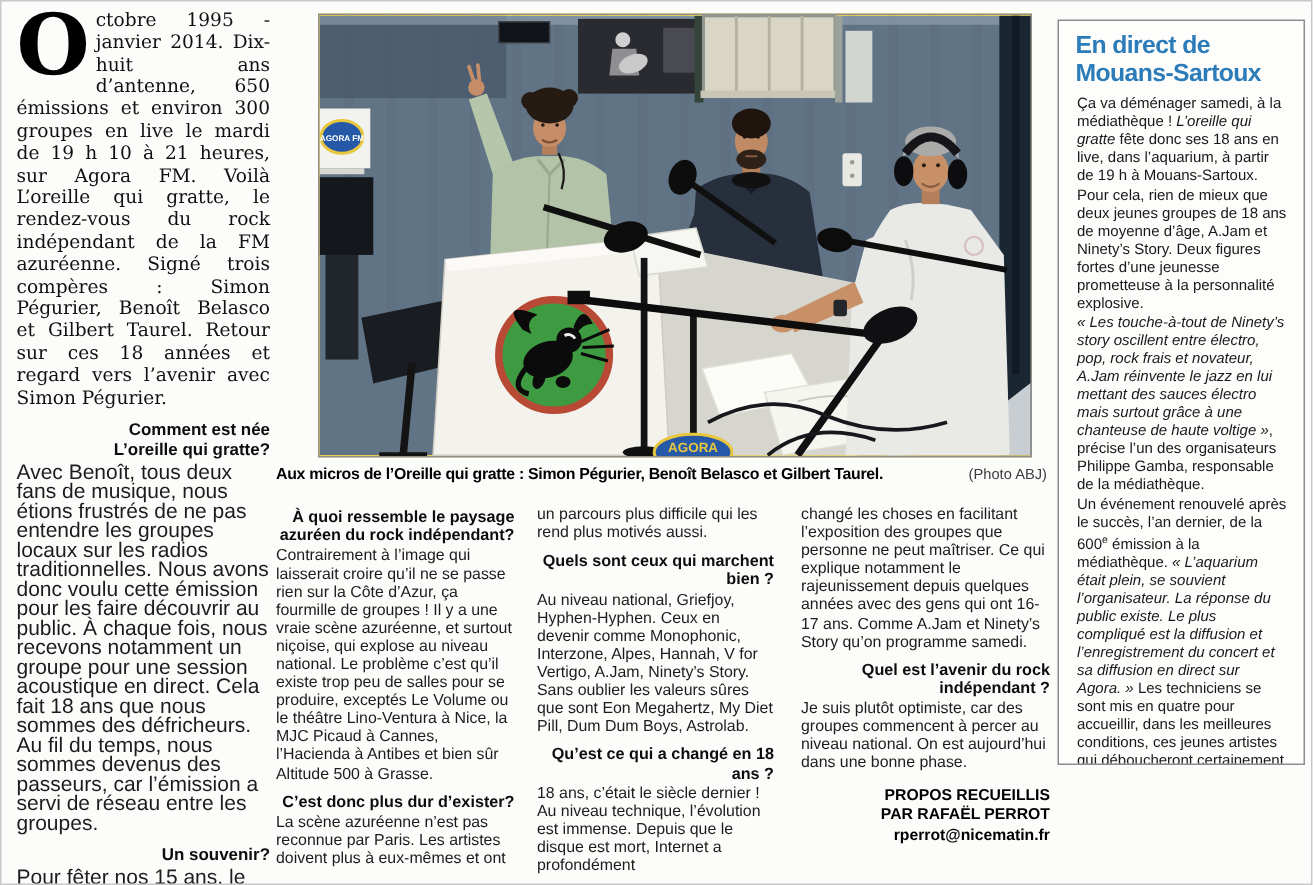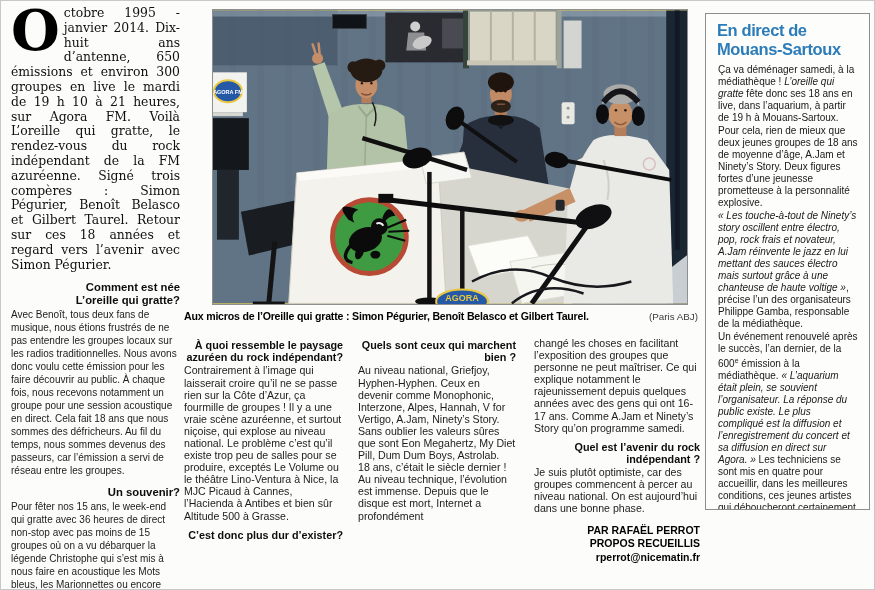--- a/index.html
+++ b/index.html
@@ -4,21 +4,21 @@
 <style>
   html,body{margin:0;padding:0;background:#e9e9e9;}
   .page{position:relative;width:875px;height:590px;background:#fcfcfa;border:1px solid #c8c8c8;
         box-sizing:border-box;overflow:hidden;font-family:"Liberation Sans",sans-serif;color:#1a1a1a;}
 
   
   .intro-col{position:absolute;left:10px;top:5px;width:169px;}
   .intro{font-family:"DejaVu Serif",serif;font-size:12.4px;line-height:14.8px;text-align:justify;margin:0;color:#101010;}
   .dropcap{float:left;font-family:"DejaVu Serif",serif;font-weight:bold;font-size:56px;line-height:44px;padding:2px 4px 0 0;color:#000;}
   .q{font-size:11.3px;line-height:13px;font-weight:bold;margin:9px 0 1px 0;color:#0d0d0d;text-align:right;}
-  .a{font-size:10px;line-height:13px;margin:0;color:#1c1c1c;}
+  .a{font-size:14px;line-height:13px;margin:0;color:#1c1c1c;}
 
   
   .photo-wrap{position:absolute;left:183px;top:8px;width:476px;height:296px;border:1px solid #8f8f8f;
               box-sizing:border-box;background:#fde047;overflow:hidden;margin-left:28px;}
   .photo-wrap svg{display:block;}
 
   
   .caption{position:absolute;left:183px;top:309px;width:514px;display:flex;justify-content:space-between;align-items:center;overflow:hidden;}
   .cap-text{font-weight:bold;font-size:10.6px;letter-spacing:-0.2px;white-space:nowrap;color:#000;}
   .cap-credit{font-size:9.8px;color:#3c3c3c;white-space:nowrap;margin-left:6px;}
@@ -216,41 +216,44 @@
 
       <g>
         <ellipse cx="250" cy="292" rx="26" ry="12" fill="#2559a8" stroke="#e8c63e" stroke-width="2"></ellipse>
         <text x="250" y="292" font-size="9" font-weight="bold" fill="#e8c63e" text-anchor="middle" font-family="Liberation Sans, sans-serif">AGORA</text>
       </g>
     </svg>
   </div>
 
   <div class="caption">
     <span class="cap-text">Aux micros de l’Oreille qui gratte : Simon Pégurier, Benoît Belasco et Gilbert Taurel.</span>
-    <span class="cap-credit">(Paris ABJ)</span>
+    <span class="cap-credit">(Photo ABJ)</span>
   </div>
 
   <div class="cols">
     <div class="col c1">
       <h3 class="q">À quoi ressemble le paysage azuréen du rock indépendant?</h3>
       <p class="a">Contrairement à l’image qui laisserait croire qu’il ne se passe rien sur la Côte d’Azur, ça fourmille de groupes ! Il y a une vraie scène azuréenne, et surtout niçoise, qui explose au niveau national. Le problème c’est qu’il existe trop peu de salles pour se produire, exceptés Le Volume ou le théâtre Lino-Ventura à Nice, la MJC Picaud à Cannes, l’Hacienda à Antibes et bien sûr Altitude 500 à Grasse.</p>
       <h3 class="q">C’est donc plus dur d’exister?</h3>
+      <p class="a">La scène azuréenne n’est pas reconnue par Paris. Les artistes doivent plus à eux-mêmes et ont</p>
     </div>
     <div class="col c2">
+      <p class="a">un parcours plus difficile qui les rend plus motivés aussi.</p>
       <h3 class="q">Quels sont ceux qui marchent bien ?</h3>
       <p class="a">Au niveau national, Griefjoy, Hyphen-Hyphen. Ceux en devenir comme Monophonic, Interzone, Alpes, Hannah, V for Vertigo, A.Jam, Ninety’s Story. Sans oublier les valeurs sûres que sont Eon Megahertz, My Diet Pill, Dum Dum Boys, Astrolab.</p>
+      <h3 class="q">Qu’est ce qui a changé en 18 ans ?</h3>
       <p class="a">18 ans, c’était le siècle dernier ! Au niveau technique, l’évolution est immense. Depuis que le disque est mort, Internet a profondément</p>
     </div>
     <div class="col c3">
       <p class="a">changé les choses en facilitant l’exposition des groupes que personne ne peut maîtriser. Ce qui explique notamment le rajeunissement depuis quelques années avec des gens qui ont 16-17 ans. Comme A.Jam et Ninety’s Story qu’on programme samedi.</p>
       <h3 class="q">Quel est l’avenir du rock indépendant ?</h3>
       <p class="a">Je suis plutôt optimiste, car des groupes commencent à percer au niveau national. On est aujourd’hui dans une bonne phase.</p>
       <div class="byline">
+        <div>PROPOS RECUEILLIS</div>
         <div>PAR RAFAËL PERROT</div>
-        <div>PROPOS RECUEILLIS</div>
         <div class="byline-email">rperrot@nicematin.fr</div>
       </div>
     </div>
   </div>
 
   <aside class="sidebar">
     <h2 class="sb-title"><span>En direct de</span><br><span>Mouans-Sartoux</span></h2>
     <p class="sb"><span>Ça va déménager samedi, à la médiathèque ! </span><em>L’oreille qui gratte</em><span> fête donc ses 18 ans en live, dans l’aquarium, à partir de 19 h à Mouans-Sartoux.</span></p>
     <p class="sb">Pour cela, rien de mieux que deux jeunes groupes de 18 ans de moyenne d’âge, A.Jam et Ninety’s Story. Deux figures fortes d’une jeunesse prometteuse à la personnalité explosive.</p>
     <p class="sb"><em>« Les touche-à-tout de Ninety’s story oscillent entre électro, pop, rock frais et novateur, A.Jam réinvente le jazz en lui mettant des sauces électro mais surtout grâce à une chanteuse de haute voltige »</em><span>, précise l’un des organisateurs Philippe Gamba, responsable de la médiathèque.</span></p>

